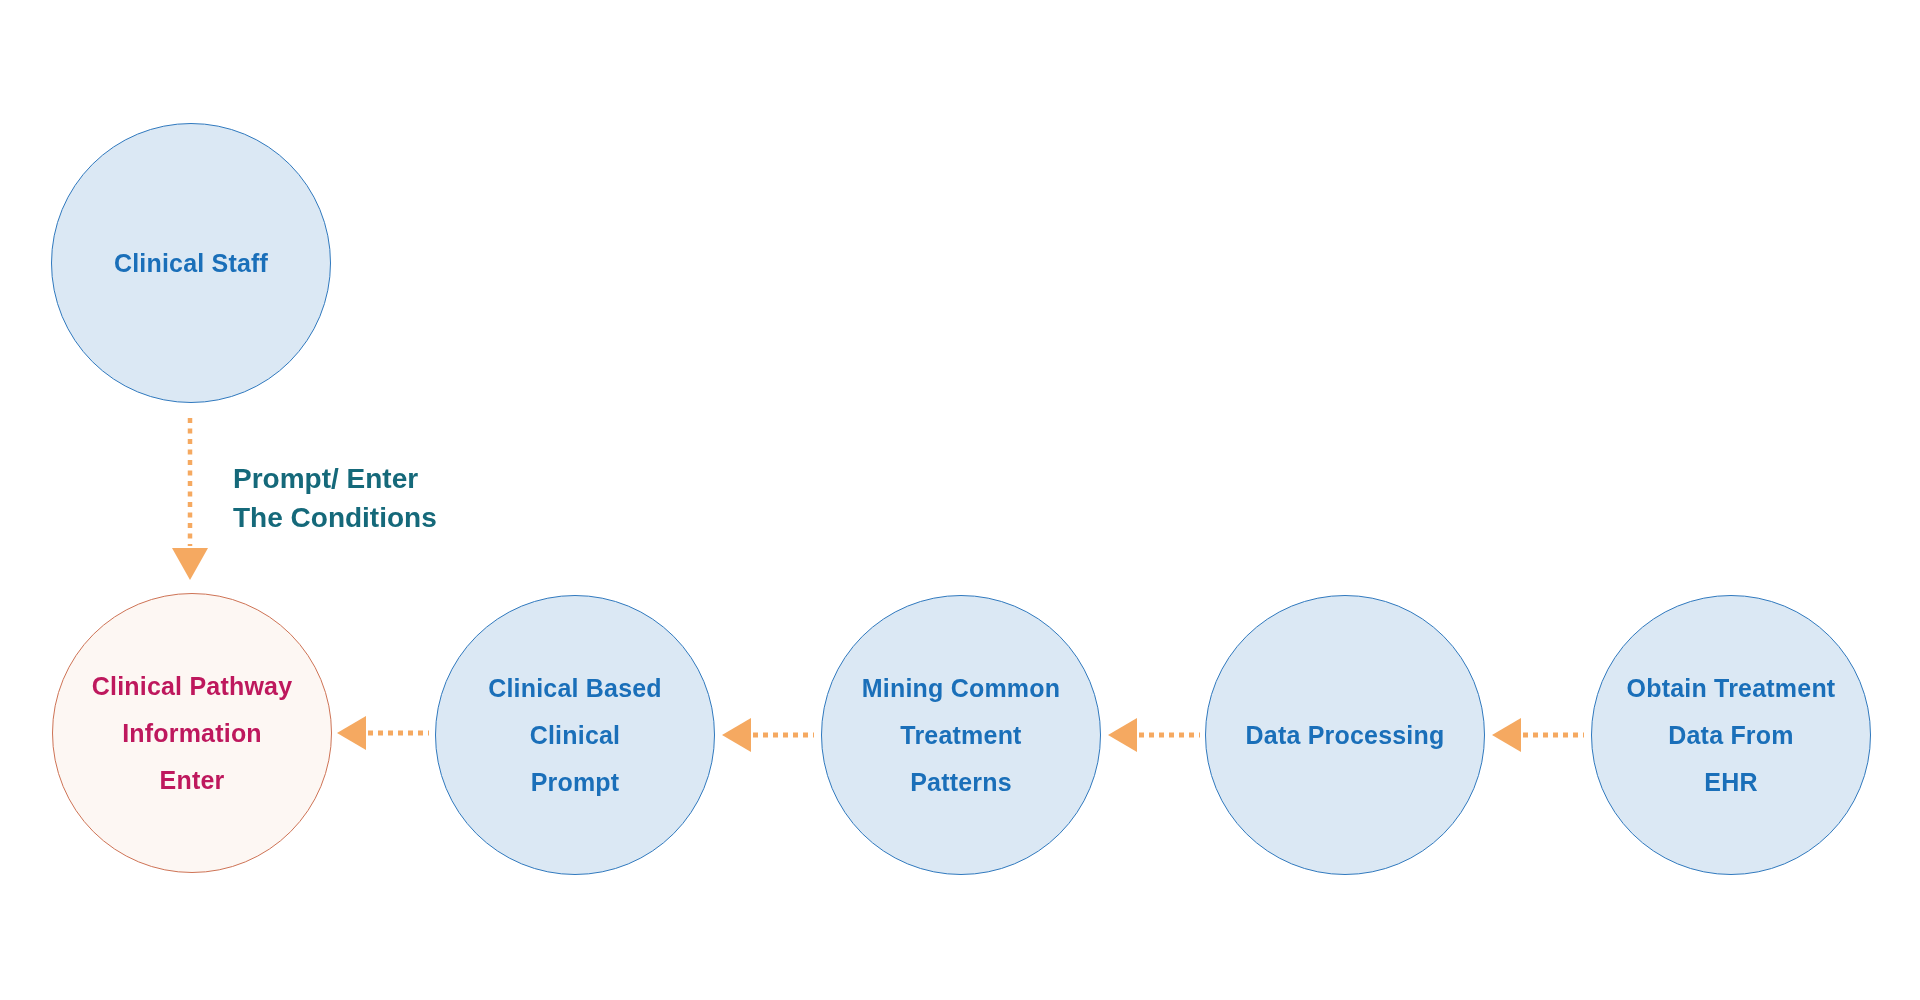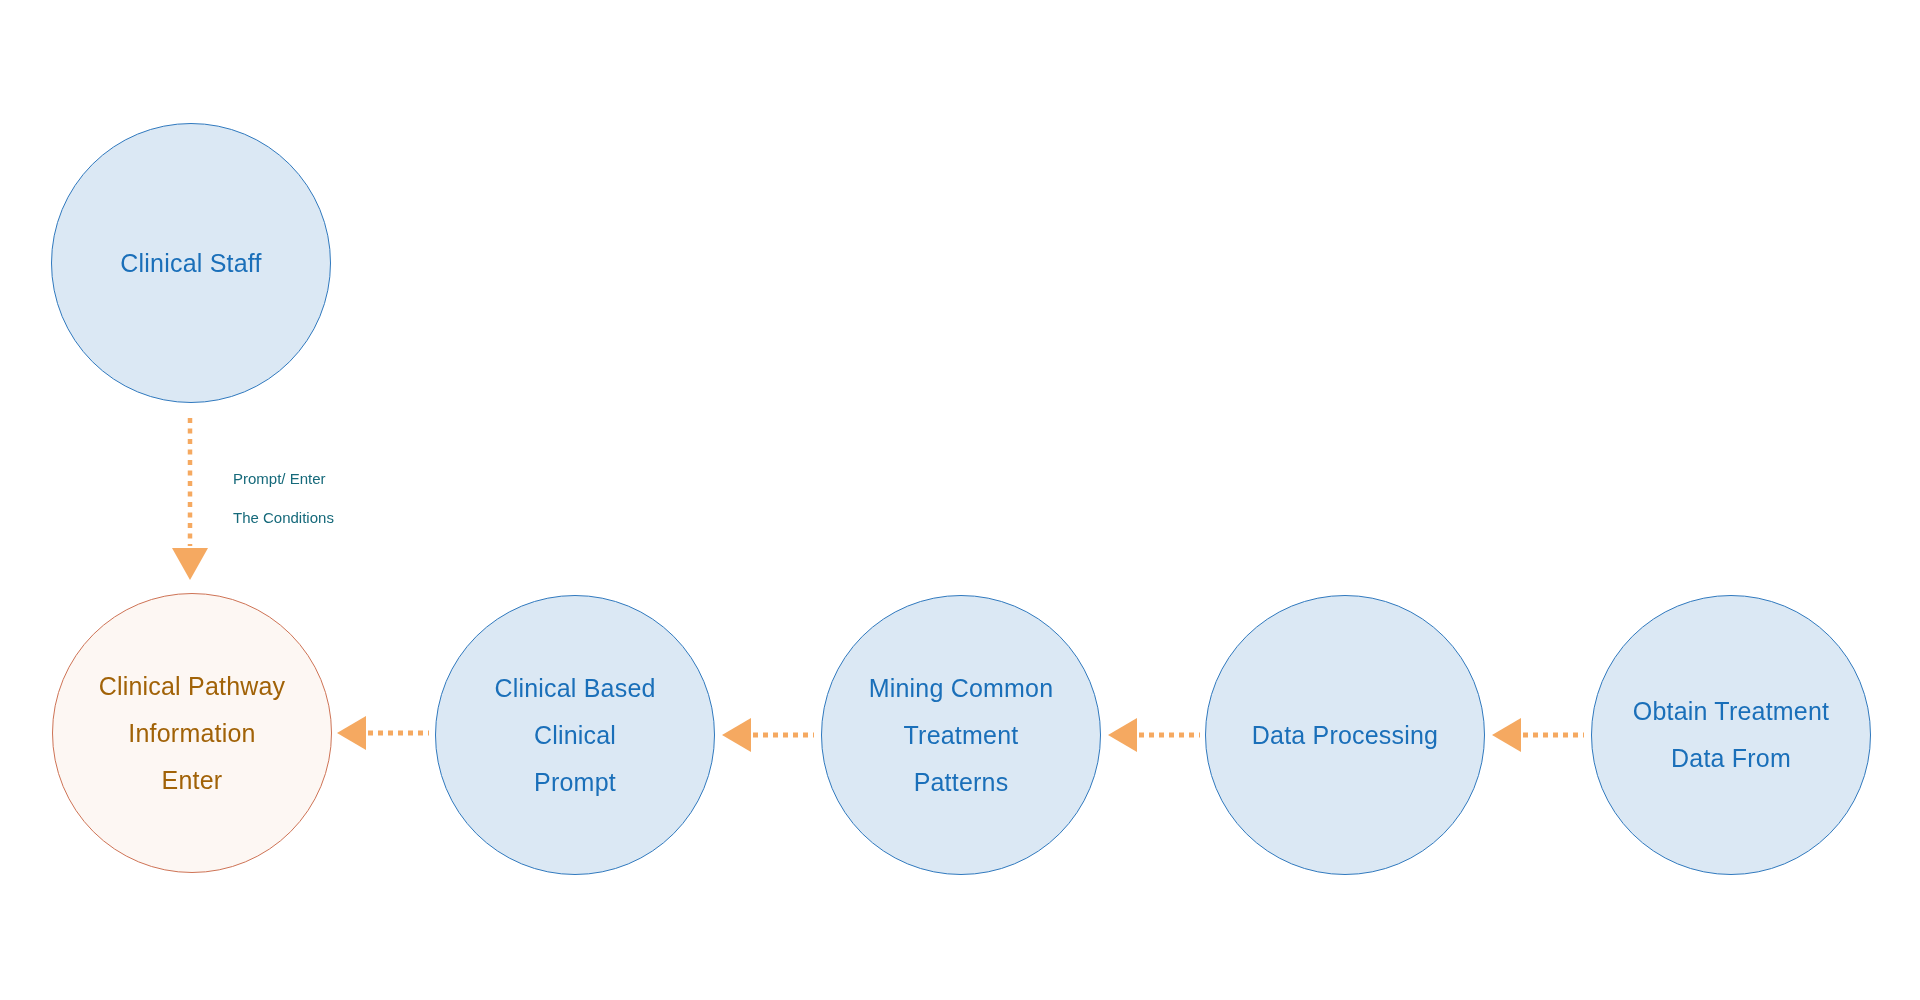--- a/index.html
+++ b/index.html
@@ -19,45 +19,45 @@
     position: absolute;
     width: 280px;
     height: 280px;
     border-radius: 50%;
     display: flex;
     align-items: center;
     justify-content: center;
     text-align: center;
     box-sizing: border-box;
     font-size: 25px;
-    font-weight: 400;
+    font-weight: 700;
     letter-spacing: 0.2px;
   }
   .node .node-label { line-height: 47px; }
   .node.blue {
     background: #dbe8f4;
     border: 1.5px solid #3079be;
     color: #1a6fb9;
   }
   .node.orange {
     background: #fdf7f3;
     border: 1.5px solid #ce7355;
-    color: #a16207;
+    color: #be185d;
   }
   .arrow {
     position: absolute;
     display: block;
   }
   .edge-label {
     position: absolute;
     left: 233px;
     top: 459px;
     color: #15697a;
-    font-size: 15px;
-    font-weight: 400;
+    font-size: 28px;
+    font-weight: 700;
     line-height: 39px;
     white-space: nowrap;
   }
 </style>
 </head>
 <body>
 
 <div class="canvas">
 
   <div class="node blue" style="left:51px; top:123px;">
@@ -103,20 +103,21 @@
   <div class="node blue" style="left:1205px; top:595px;">
     <div class="node-label">
       <div>Data Processing</div>
     </div>
   </div>
 
   <div class="node blue" style="left:1591px; top:595px;">
     <div class="node-label">
       <div>Obtain Treatment</div>
       <div>Data From</div>
+      <div>EHR</div>
     </div>
   </div>
 
   <svg class="arrow" style="left:337px; top:716px;" width="94" height="34" viewBox="0 0 94 34">
     <polygon points="0,17 29,0 29,34" fill="#f5a961"></polygon>
     <line x1="31" y1="17" x2="92" y2="17" stroke="#f5a961" stroke-width="5" stroke-dasharray="5 5"></line>
   </svg>
 
   <svg class="arrow" style="left:722px; top:718px;" width="94" height="34" viewBox="0 0 94 34">
     <polygon points="0,17 29,0 29,34" fill="#f5a961"></polygon>

